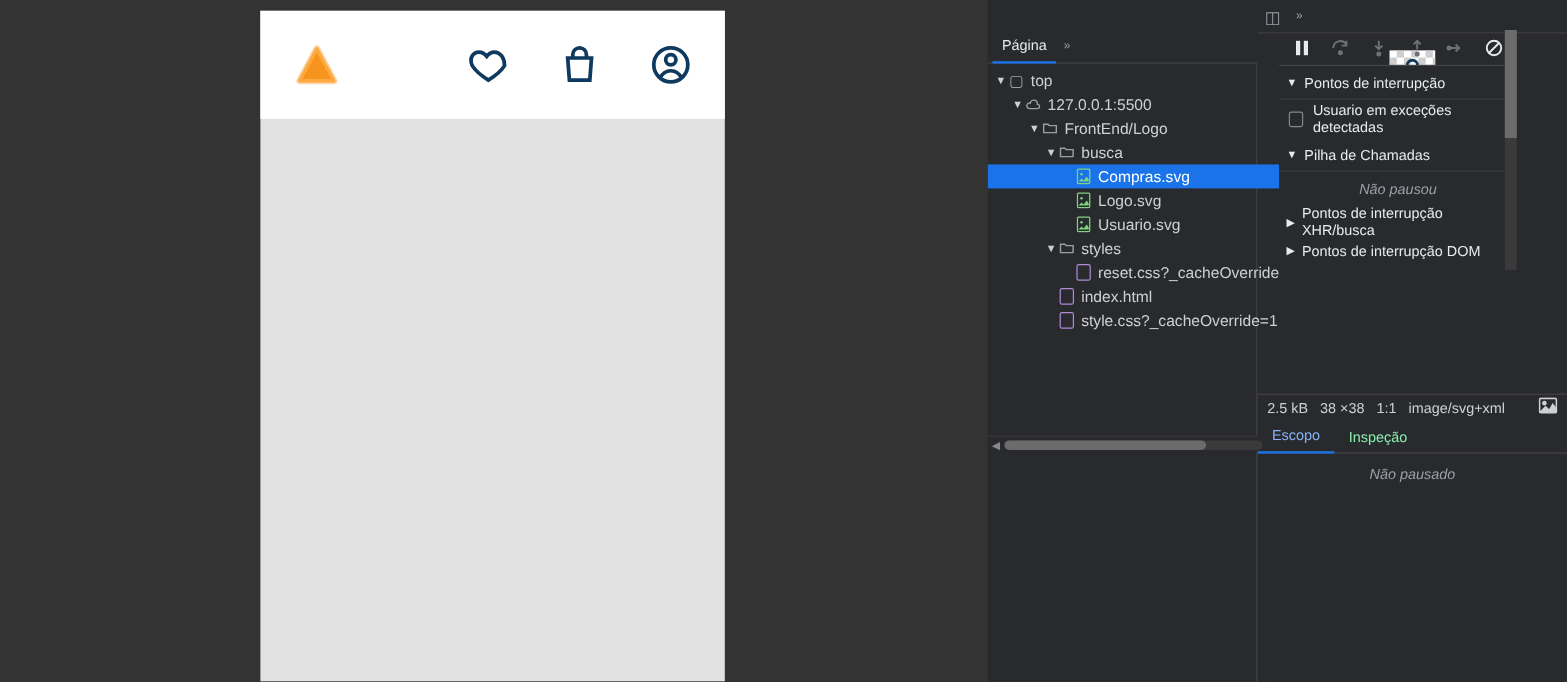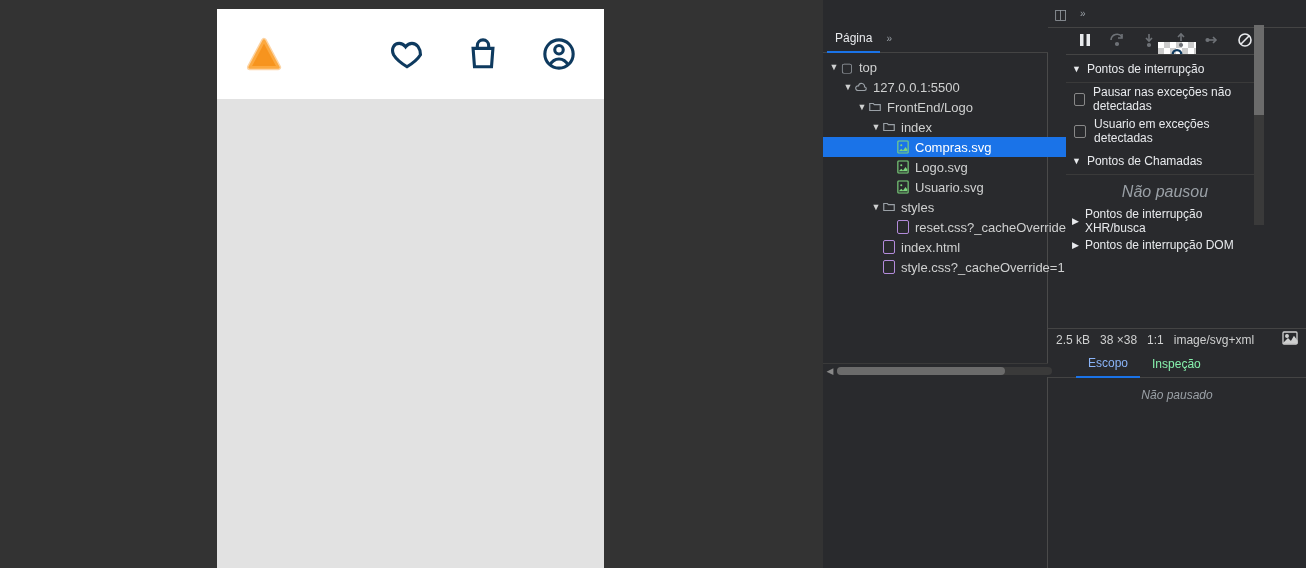--- a/index.html
+++ b/index.html
@@ -36,21 +36,21 @@
 .scroll-track { flex: 1; height: 8px; background: #3a3a3a; margin: 0 2px; border-radius: 4px; position: relative; }
 .scroll-thumb { position: absolute; left: 0; width: 78%; height: 8px; background: #6b6b6b; border-radius: 4px; }
 .debug-toolbar { height: 30px; display: flex; align-items: center; gap: 10px; padding: 0 8px; border-bottom: 1px solid #444; }
 .debug-btn { width: 22px; height: 22px; display: flex; align-items: center; justify-content: center; color: #9aa0a6; }
 .debug-btn.enabled { color: #e8eaed; }
 .section-header { display: flex; align-items: center; height: 24px; padding: 0 6px; font-size: 12px; color: #e8eaed; background: #292a2d; }
 .section-header.thick { height: 28px; border-bottom: 1px solid #3a3a3a; }
 .section-arrow { font-size: 9px; margin-right: 6px; }
 .checkbox-row { display: flex; align-items: center; font-size: 12px; padding: 2px 8px 2px 8px; color: #e8eaed; gap: 8px; }
 .cbox { width: 13px; height: 13px; border: 1px solid #888; border-radius: 2px; }
-.not-paused { text-align: center; color: #9aa0a6; font-style: italic; font-size: 16px; padding: 8px 0; }
+.not-paused { text-align: center; color: #9aa0a6; font-style: italic; font-size: 12px; padding: 8px 0; }
 .vscroll { position: absolute; right: 0; top: 0; width: 10px; height: 200px; background: #3a3a3a; }
 .vscroll-thumb { width: 10px; height: 90px; background: #6b6b6b; }
 
 .right-panel { width: 258px; height: 100%; background: #292a2d; display: flex; flex-direction: column; }
 .right-tabs { height: 28px; display: flex; align-items: center; border-bottom: 1px solid #444; padding-left: 6px; }
 .opt-icon { width: 22px; color: #9aa0a6; font-size: 14px; }
 .right-tab { font-size: 12px; padding: 6px 10px; color: #e8eaed; position: relative; }
 .right-tab .close-x { margin-left: 6px; color: #9aa0a6; }
 .right-tab.active { border-bottom: 2px solid #1a73e8; }
 .image-preview { flex: 1; background: #292a2d; display: flex; align-items: flex-start; justify-content: center; padding-top: 14px; }
@@ -61,21 +61,21 @@
   linear-gradient(-45deg,transparent 75%,#ccc 75%);
   background-size: 12px 12px;
   background-position: 0 0,0 6px,6px -6px,-6px 0;
   background-color: #fff;
   display: flex; align-items: center; justify-content: center;
 }
 .statusbar { height: 22px; border-top: 1px solid #444; display: flex; align-items: center; gap: 10px; padding: 0 8px; font-size: 12px; color: #cfd0d0; }
 .statusbar .grow { margin-left: auto; }
 .scope-tabs { height: 28px; display: flex; align-items: center; border-bottom: 1px solid #444; }
 .scope-tab { font-size: 12px; padding: 6px 12px; color: #86efac; }
-.scope-tab.active { color: #8ab4f8; border-bottom: 2px solid #1a73e8; margin-left: 28px; }
+.scope-tab.active { color: #8ab4f8; border-bottom: 2px solid #1a73e8; }
 .scope-msg { text-align: center; color: #9aa0a6; font-style: italic; font-size: 12px; padding: 10px 0; }
 
 .sources-top { height: 352px; display: flex; flex-direction: column; }
 .sources-bottom { flex: 1; display: flex; flex-direction: column; position: relative; }
 </style>
 </head>
 <body>
 
 <div class="preview-area">
   <div class="mobile-frame">
@@ -144,21 +144,21 @@
           </span>
           <span>FrontEnd/Logo</span>
         </div>
         <div class="tree-row" style="padding-left:48px">
           <span class="tree-arrow">▼</span>
           <span class="tree-icon icon-folder">
             <svg width="14" height="14" viewBox="0 0 24 24" fill="none" stroke="#9aa0a6" stroke-width="2">
                 <path d="M3 6h6l2 2h10v10H3z"></path>
               </svg>
           </span>
-          <span>index</span>
+          <span>busca</span>
         </div>
 
         <div class="tree-row selected" style="padding-left:72px">
           <span class="tree-icon">
             <svg class="svg-file" viewBox="0 0 14 16">
                 <rect x="1" y="1" width="12" height="14" rx="1" fill="none" stroke="#7dd67d" stroke-width="1.3"></rect>
                 <circle cx="5" cy="6" r="1.2" fill="#7dd67d"></circle>
                 <path d="M2 13l3-3 2 2 3-4 2 3v2H2z" fill="#7dd67d"></path>
               </svg>
           </span>
@@ -266,30 +266,26 @@
             </svg>
           </span>
       </div>
 
       <div class="section-header thick">
         <span class="section-arrow">▼</span>
         <span>Pontos de interrupção</span>
       </div>
       <div class="checkbox-row">
         <span class="cbox"></span>
-        <span>Pausar nas exceções não detectadas</span>
-      </div>
-      <div class="checkbox-row">
-        <span class="cbox"></span>
         <span>Usuario em exceções detectadas</span>
       </div>
 
       <div class="section-header thick">
         <span class="section-arrow">▼</span>
-        <span>Pontos de Chamadas</span>
+        <span>Pilha de Chamadas</span>
       </div>
       <div class="not-paused">Não pausou</div>
 
       <div class="section-header">
         <span class="section-arrow">▶</span>
         <span>Pontos de interrupção XHR/busca</span>
       </div>
       <div class="section-header">
         <span class="section-arrow">▶</span>
         <span>Pontos de interrupção DOM</span>

